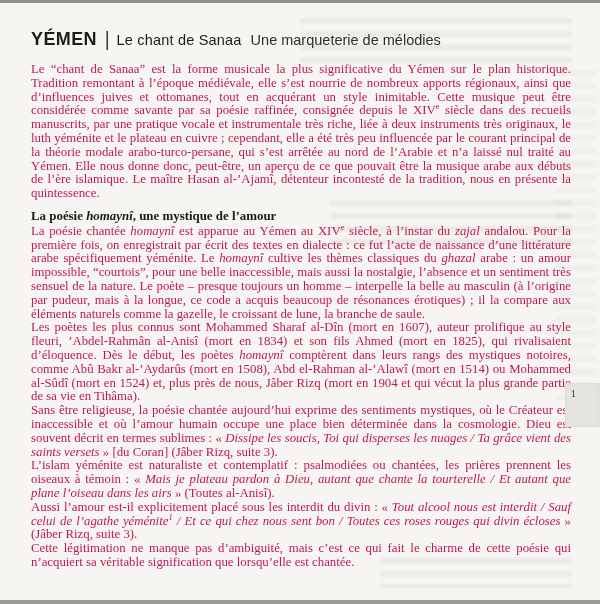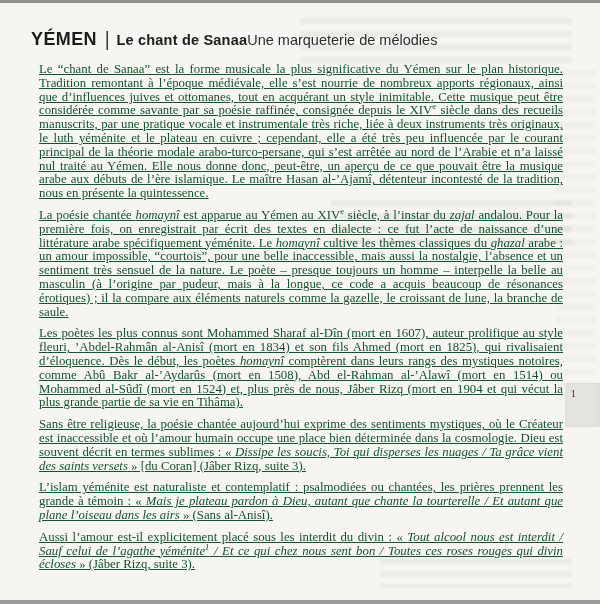--- a/index.html
+++ b/index.html
@@ -27,25 +27,25 @@
   header{
     font-family:"Liberation Sans", sans-serif;
     display:flex;align-items:baseline;white-space:nowrap;
     margin:0 0 13px 0;color:#1c1c1c;
   }
   .t1{font-size:18px;font-weight:bold;letter-spacing:.4px;}
   .sep{
     font-size:17px;font-weight:normal;color:#1c1c1c;
     margin:0 7px 0 8px;transform:scaleY(1.15);display:inline-block;
   }
-  .t2{font-size:14.5px;font-weight:bold;letter-spacing:.2px;}
-  .t3{font-size:14.5px;font-weight:normal;color:#2e2e2e;}
+  .t2{font-size:14.5px;font-weight:normal;letter-spacing:.2px;}
+  .t3{font-size:14.5px;font-weight:normal;margin-left:9px;color:#2e2e2e;}
   p.body{
-    font-size:12.8px;line-height:13.8px;margin:8px;
-    text-align:justify;color:#14532d;text-decoration:underline;
+    font-size:12.8px;line-height:13.8px;margin:0;
+    text-align:justify;color:#be185d;
   }
   h2.h2{
     font-size:12.9px;line-height:13.8px;font-weight:bold;
     margin:9px 0 1px 0;color:#1a1a1a;
   }
   .i{font-style:italic;}
   .b{font-weight:bold;}
   sup{font-size:8.5px;line-height:0;vertical-align:super;}
   .pagetab{
     position:absolute;right:0;top:383px;width:35px;height:44px;
@@ -69,26 +69,28 @@
   <div class="content">
     <header>
       <span class="t1">YÉMEN</span>
       <span class="sep">|</span>
       <span class="t2">Le chant de Sanaa</span>
       <span class="t3">Une marqueterie de mélodies</span>
     </header>
 
     <p class="body"><span>Le “chant de Sanaa” est la forme musicale la plus significative du Yémen sur le plan historique. Tradition remontant à l’époque médiévale, elle s’est nourrie de nombreux apports régionaux, ainsi que d’influences juives et ottomanes, tout en acquérant un style inimitable. Cette musique peut être considérée comme savante par sa poésie raffinée, consignée depuis le XIV</span><sup>e</sup><span> siècle dans des recueils manuscrits, par une pratique vocale et instrumentale très riche, liée à deux instruments très originaux, le luth yéménite et le plateau en cuivre ; cependant, elle a été très peu influencée par le courant principal de la théorie modale arabo-turco-persane, qui s’est arrêtée au nord de l’Arabie et n’a laissé nul traité au Yémen. Elle nous donne donc, peut-être, un aperçu de ce que pouvait être la musique arabe aux débuts de l’ère islamique. Le maître Hasan al-’Ajamî, détenteur incontesté de la tradition, nous en présente la quintessence.</span></p>
 
+    <h2 class="h2"><span class="b">La poésie </span><span class="i b">homaynî</span><span class="b">, une mystique de l’amour</span></h2>
 
     <p class="body"><span>La poésie chantée </span><span class="i">homaynî</span><span> est apparue au Yémen au XIV</span><sup>e</sup><span> siècle, à l’instar du </span><span class="i">zajal</span><span> andalou. Pour la première fois, on enregistrait par écrit des textes en dialecte : ce fut l’acte de naissance d’une littérature arabe spécifiquement yéménite. Le </span><span class="i">homaynî</span><span> cultive les thèmes classiques du </span><span class="i">ghazal</span><span> arabe : un amour impossible, “courtois”, pour une belle inaccessible, mais aussi la nostalgie, l’absence et un sentiment très sensuel de la nature. Le poète – presque toujours un homme – interpelle la belle au masculin (à l’origine par pudeur, mais à la longue, ce code a acquis beaucoup de résonances érotiques) ; il la compare aux éléments naturels comme la gazelle, le croissant de lune, la branche de saule.</span></p>
     <p class="body"><span>Les poètes les plus connus sont Mohammed Sharaf al-Dîn (mort en 1607), auteur prolifique au style fleuri, ’Abdel-Rahmân al-Anisî (mort en 1834) et son fils Ahmed (mort en 1825), qui rivalisaient d’éloquence. Dès le début, les poètes </span><span class="i">homaynî</span><span> comptèrent dans leurs rangs des mystiques notoires, comme Abû Bakr al-’Aydarûs (mort en 1508), Abd el-Rahman al-’Alawî (mort en 1514) ou Mohammed al-Sûdî (mort en 1524) et, plus près de nous, Jâber Rizq (mort en 1904 et qui vécut la plus grande partie de sa vie en Tihâma).</span></p>
     <p class="body"><span>Sans être religieuse, la poésie chantée aujourd’hui exprime des sentiments mystiques, où le Créateur est inaccessible et où l’amour humain occupe une place bien déterminée dans la cosmologie. Dieu est souvent décrit en termes sublimes : « </span><span class="i">Dissipe les soucis, Toi qui disperses les nuages / Ta grâce vient des saints versets</span><span> » [du Coran] (Jâber Rizq, suite 3).</span></p>
-    <p class="body"><span>L’islam yéménite est naturaliste et contemplatif : psalmodiées ou chantées, les prières prennent les grande à témoin : « </span><span class="i">Mais je plateau pardon à Dieu, autant que chante la tourterelle / Et autant que plane l’oiseau dans les airs</span><span> » (Sans al-Anisî).</span></p>
+    <p class="body"><span>L’islam yéménite est naturaliste et contemplatif : psalmodiées ou chantées, les prières prennent les oiseaux à témoin : « </span><span class="i">Mais je plateau pardon à Dieu, autant que chante la tourterelle / Et autant que plane l’oiseau dans les airs</span><span> » (Toutes al-Anisî).</span></p>
     <p class="body"><span>Aussi l’amour est-il explicitement placé sous les interdit du divin : « </span><span class="i">Tout alcool nous est interdit / Sauf celui de l’agathe yéménite</span><sup class="i">1</sup><span class="i"> / Et ce qui chez nous sent bon / Toutes ces roses rouges qui divin écloses</span><span> » (Jâber Rizq, suite 3).</span></p>
+    <p class="body"><span>Cette légitimation ne manque pas d’ambiguité, mais c’est ce qui fait le charme de cette poésie qui n’acquiert sa véritable signification que lorsqu’elle est chantée.</span></p>
   </div>
 
   <div class="pagetab">
     <span>1</span>
   </div>
 
   <div class="edge bottom"></div>
 </div>
 
 </body></html>

